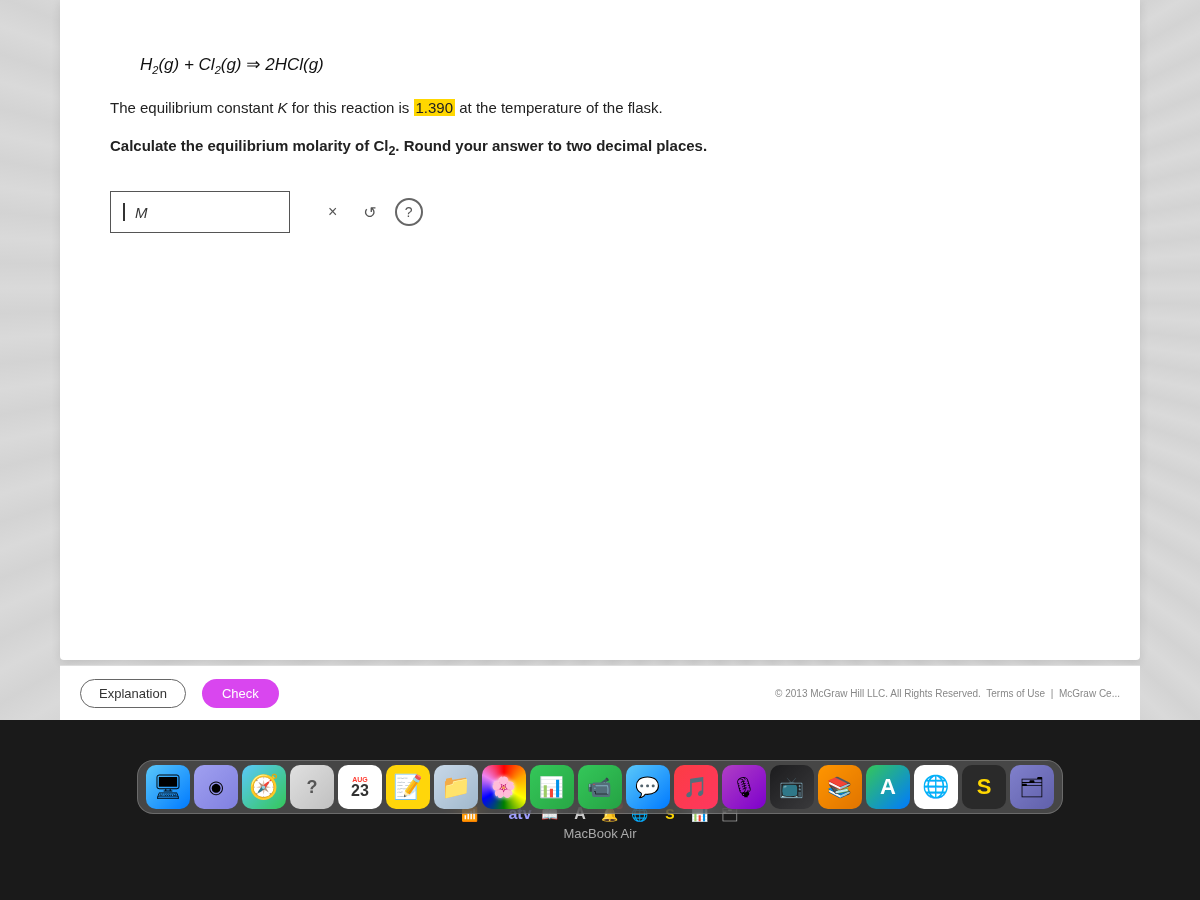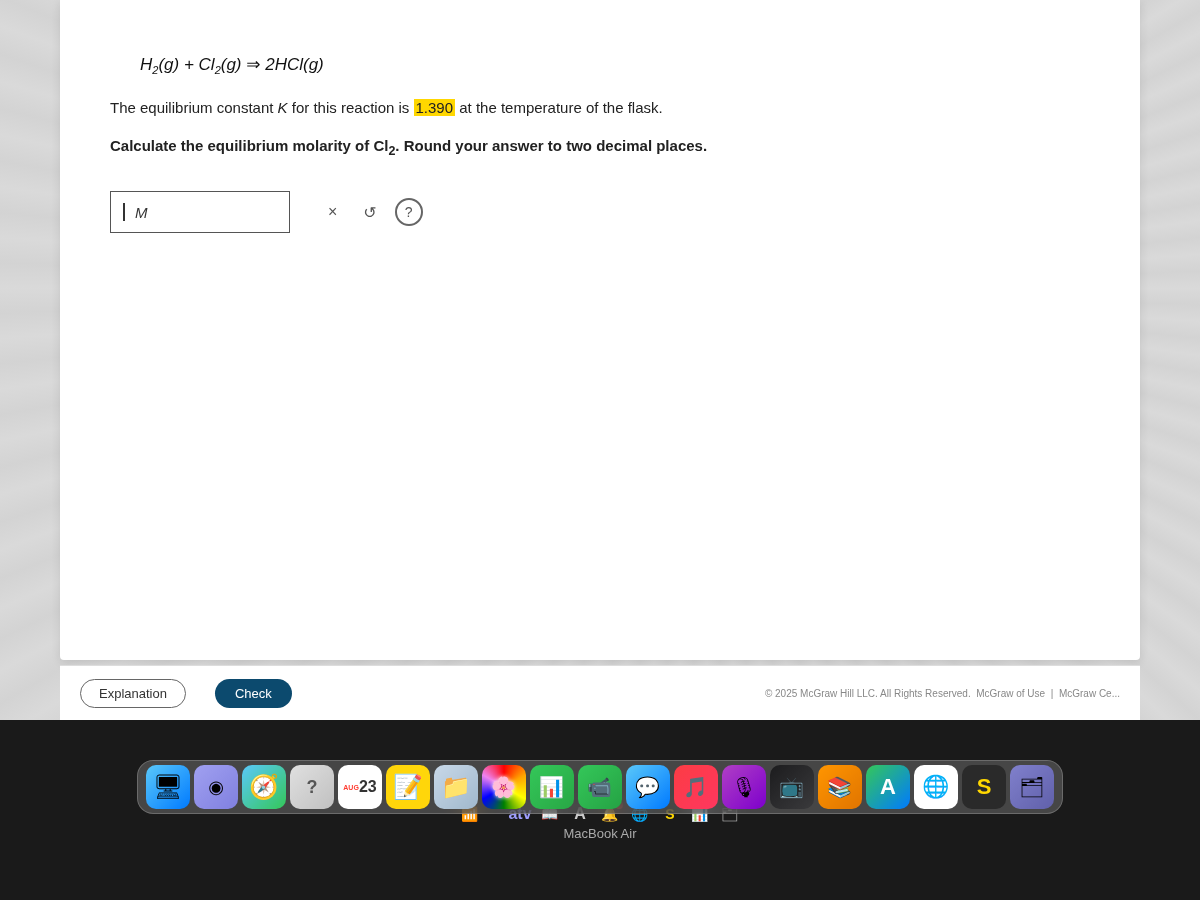--- a/index.html
+++ b/index.html
@@ -156,35 +156,35 @@
       position: absolute;
       bottom: 0;
       left: 60px;
       right: 60px;
       height: 55px;
       background: white;
       display: flex;
       align-items: center;
       padding: 0 20px;
       border-top: 1px solid #ddd;
-      gap: 29px;
+      gap: 16px;
     }
 
     .btn-explanation {
       border: 1.5px solid #666;
       border-radius: 20px;
       padding: 6px 18px;
       background: none;
       font-size: 13px;
       color: #333;
       cursor: pointer;
     }
 
     .btn-check {
-      background: #0c4a6e;
+      background: #d946ef;
       color: white;
       border: none;
       border-radius: 20px;
       padding: 7px 20px;
       font-size: 13px;
       cursor: pointer;
     }
 
     .copyright-text {
       margin-left: auto;
@@ -241,21 +241,21 @@
       justify-content: center;
       font-size: 24px;
       cursor: pointer;
       position: relative;
     }
 
     .dock-icon.finder { background: linear-gradient(135deg, #5ac8fa, #007aff); }
     .dock-icon.siri { background: linear-gradient(135deg, #a0a0f0, #8080e0); }
     .dock-icon.safari { background: linear-gradient(135deg, #5ac8fa, #34c759); }
     .dock-icon.help { background: linear-gradient(135deg, #e0e0e0, #c0c0c0); color: #333; font-size: 18px; font-weight: bold; }
-    .dock-icon.calendar { background: white; color: #ff3b30; font-size: 12px; font-weight: bold; display: flex; flex-direction: row; align-items: center; justify-content: center; }
+    .dock-icon.calendar { background: white; color: #ff3b30; font-size: 12px; font-weight: bold; display: flex; flex-direction: column; align-items: center; justify-content: center; }
     .dock-icon.notes { background: #ffd60a; }
     .dock-icon.folder { background: linear-gradient(135deg, #c8d8e8, #a0b8cc); }
 
     .macbook-label {
       color: #aaa;
       font-size: 13px;
       margin-top: 12px;
     }
 
     .left-nav {
@@ -352,22 +352,22 @@
         <button class="btn-undo">↺</button>
         <button class="btn-help">?</button>
       </div>
     </div>
   </div>
 
   <div class="bottom-bar">
     <button class="btn-explanation">Explanation</button>
     <button class="btn-check">Check</button>
     <div class="copyright-text">
-      <span>© 2025 McGraw Hill LLC. All Rights Reserved.</span>&nbsp;
-      <a href="#">McGraw of Use</a>
+      <span>© 2013 McGraw Hill LLC. All Rights Reserved.</span>&nbsp;
+      <a href="#">Terms of Use</a>
       &nbsp;|&nbsp;
       <a href="#">McGraw Ce...</a>
     </div>
   </div>
 </div>
 
 <div class="dock-area">
 
   <div class="system-icons-bar">
     <div class="sys-icon">📶</div>

